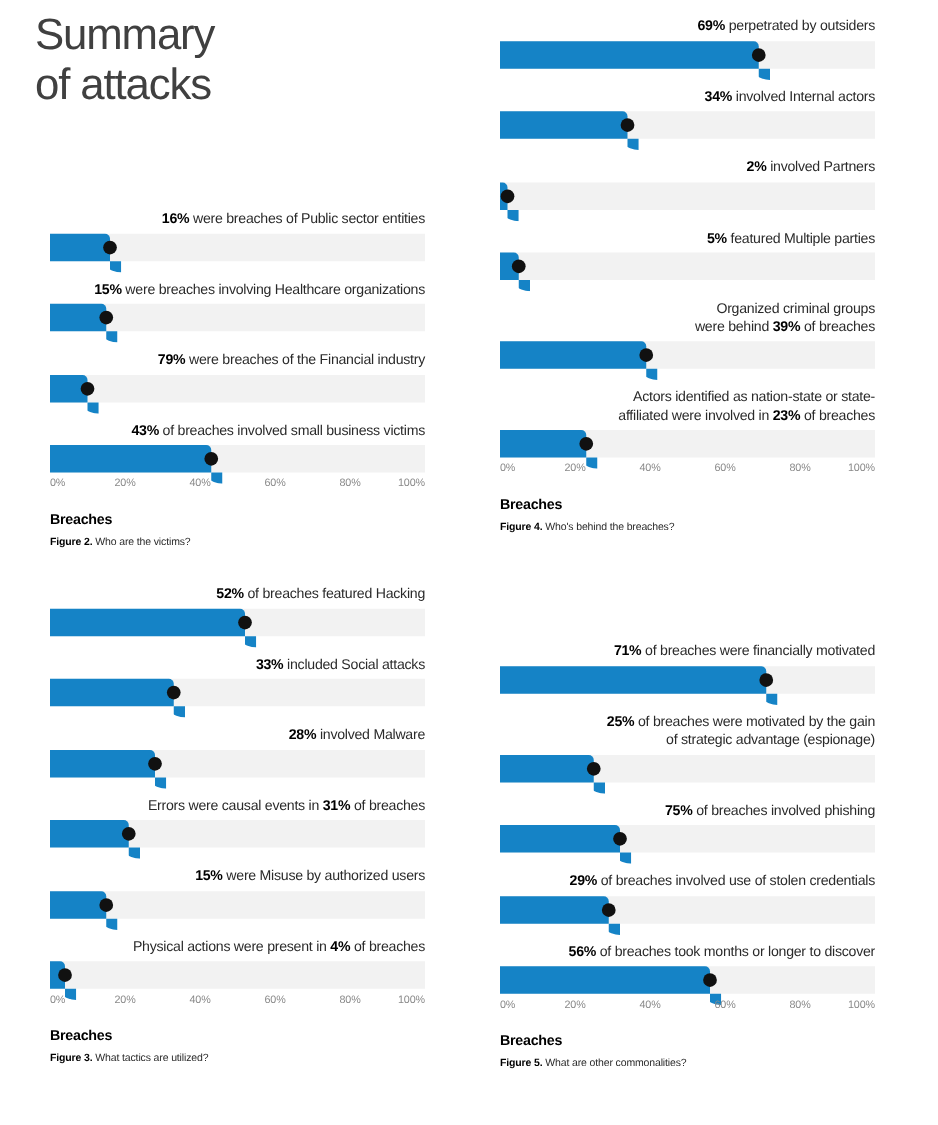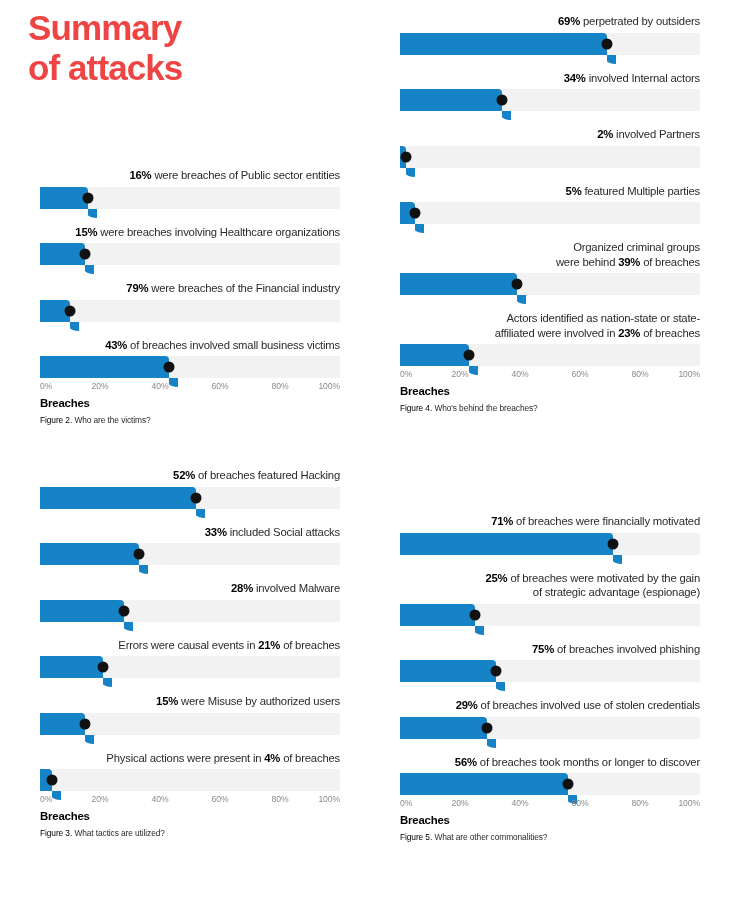--- a/index.html
+++ b/index.html
@@ -12,23 +12,23 @@
   }
   .page { position: relative; width: 750px; height: 900px; }
 
   
   .title {
     position: absolute;
     left: 28px; top: 8px;
     width: 340px;
     font-size: 35px;
     line-height: 40px;
-    font-weight: 700;
+    font-weight: 400;
     letter-spacing: -0.9px;
-    color: #ef4444;
+    color: #404040;
   }
   .title span { display: block; }
 
   
   .chart {
     position: absolute;
     width: 300px;
   }
   .chart.col-left  { left: 40px; }
   .chart.col-right { left: 400px; }
@@ -107,30 +107,30 @@
     white-space: nowrap;
   }
   .axis .tick.first { transform: translateX(0); }
   .axis .tick.mid   { transform: translateX(-50%); }
   .axis .tick.last  { transform: translateX(-100%); }
 
   .axis-title {
     font-size: 11.4px;
     font-weight: 700;
     color: #000;
-    margin-top: 1px;
+    margin-top: 14px;
     letter-spacing: -0.2px;
   }
   .fig-caption {
     font-size: 8.4px;
     color: #2a2a2a;
     margin-top: 6px;
     letter-spacing: -0.1px;
   }
-  .fig-caption b { font-weight: 400; color: #000; }
+  .fig-caption b { font-weight: 700; color: #000; }
 </style>
 </head>
 <body>
 
 <div class="page">
 
   <h1 class="title">
     <span>Summary</span>
     <span>of attacks</span>
   </h1>
@@ -291,21 +291,21 @@
           <div class="row-label"><b>28%</b> involved Malware</div>
           <div class="track">
             <div class="barwrap" style="width: 28%;">
               <div class="bar" style="background: rgb(21, 131, 198);"></div>
               <div class="tail"></div>
             </div>
             <div class="dot" style="left: 28%; background: rgb(17, 17, 17);"></div>
           </div>
         </div>
         <div class="row">
-          <div class="row-label">Errors were causal events in <b>21%</b> of breaches</div>
+          <div class="row-label">Errors were causal events in <b>31%</b> of breaches</div>
           <div class="track">
             <div class="barwrap" style="width: 21%;">
               <div class="bar" style="background: rgb(21, 131, 198);"></div>
               <div class="tail"></div>
             </div>
             <div class="dot" style="left: 21%; background: rgb(17, 17, 17);"></div>
           </div>
         </div>
         <div class="row">
           <div class="row-label"><b>15%</b> were Misuse by authorized users</div>

